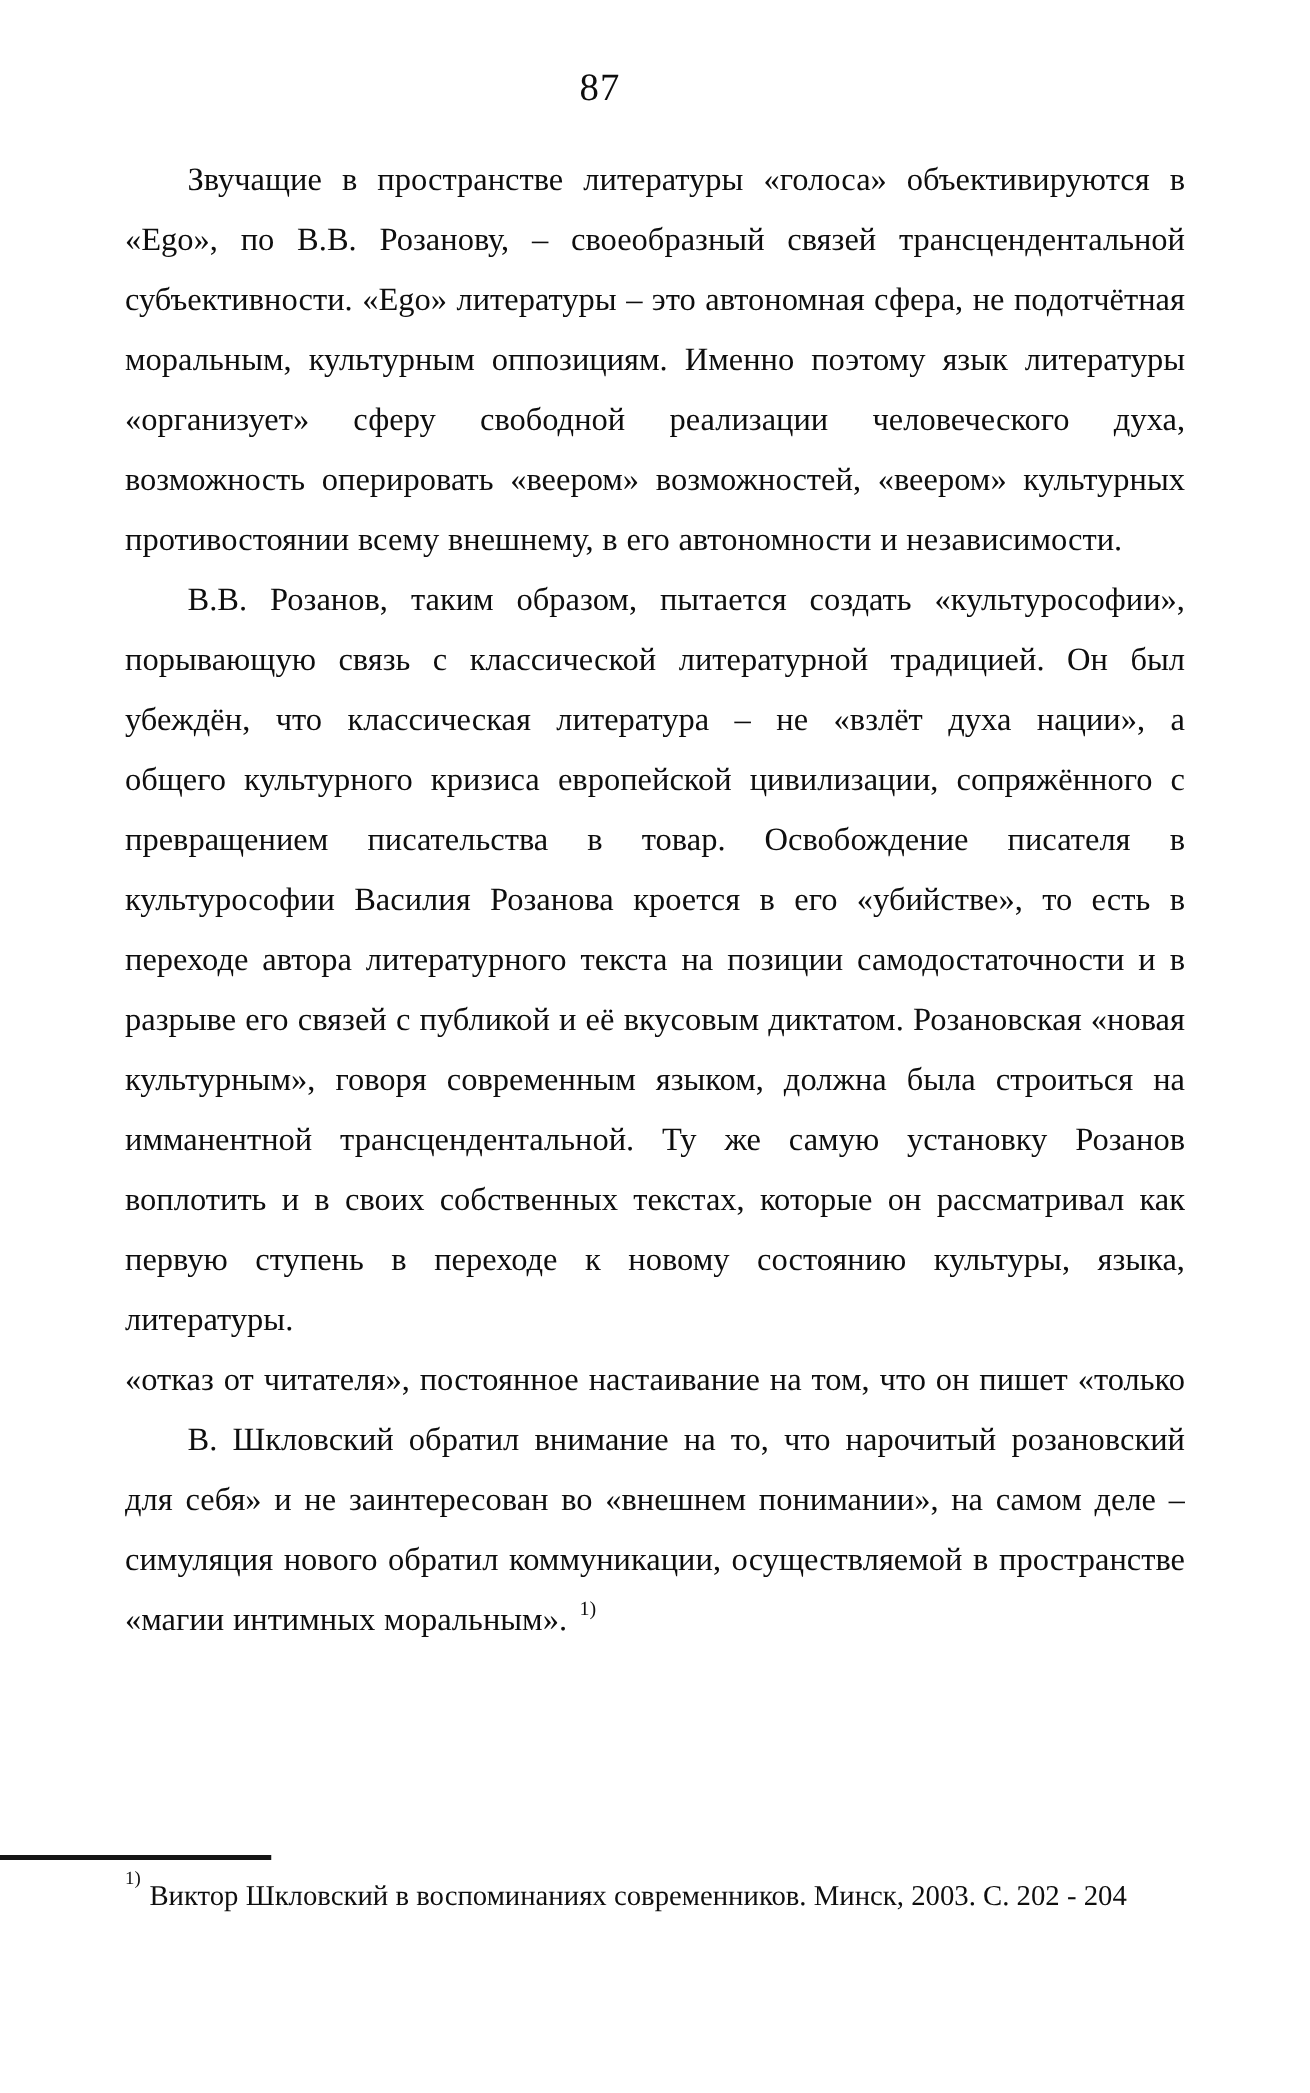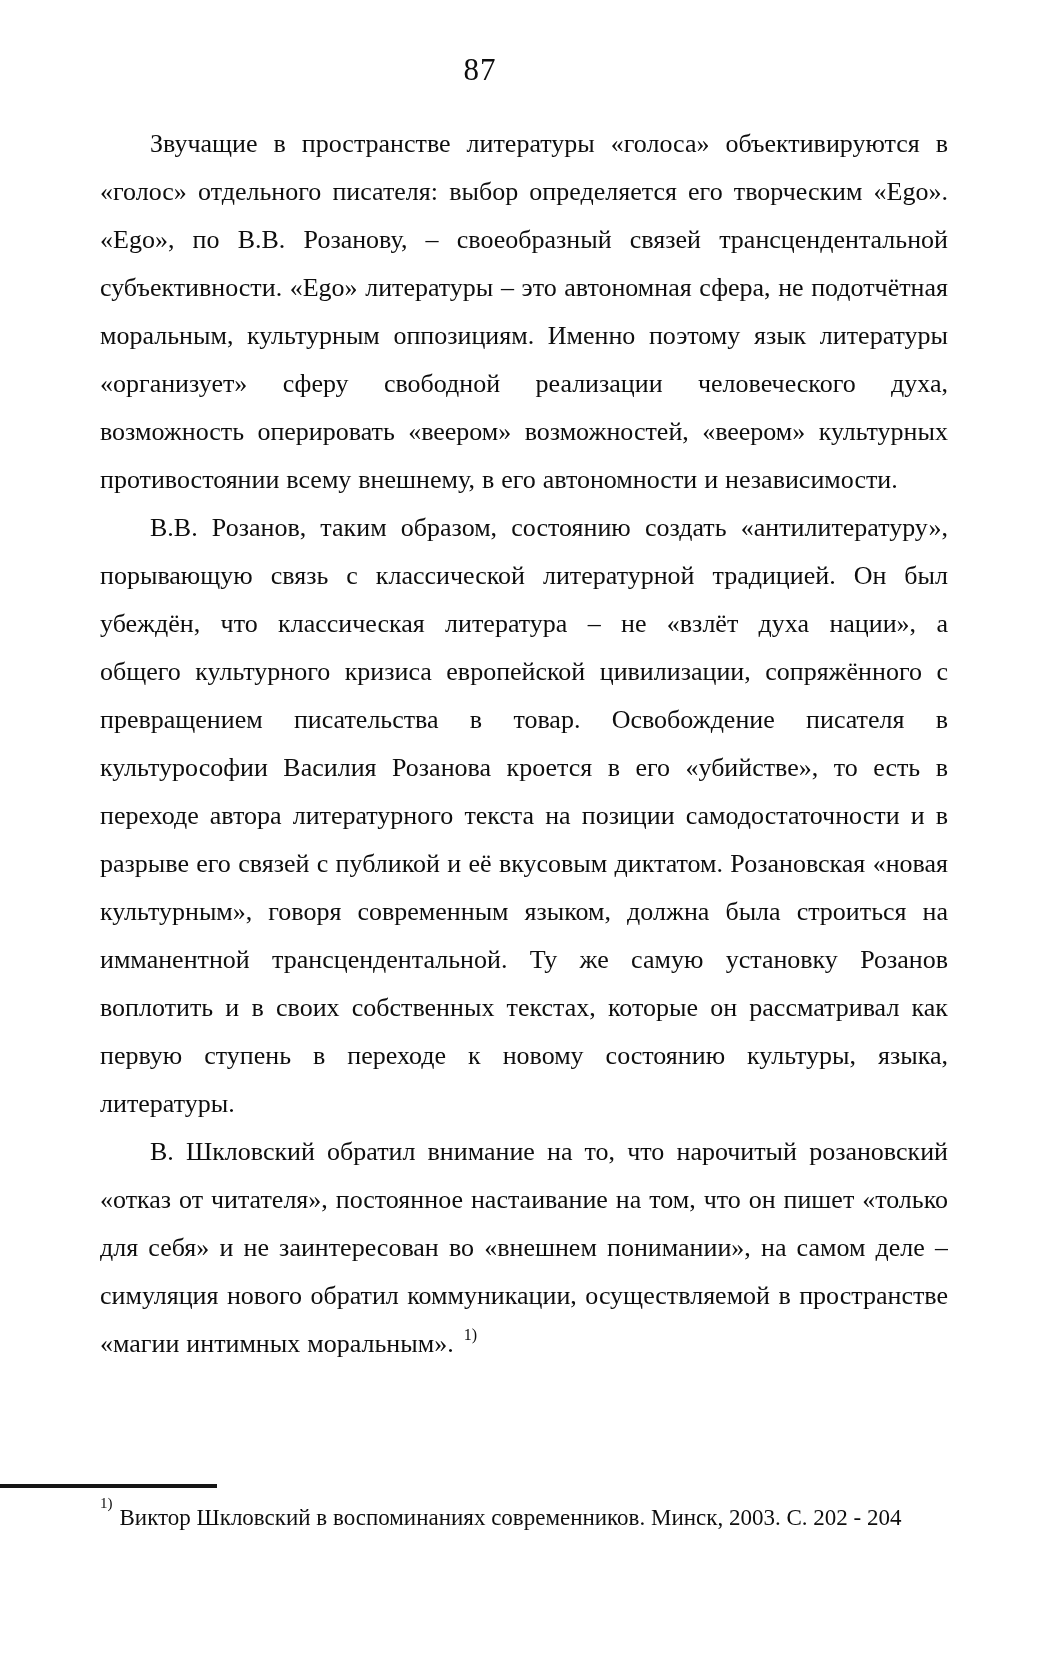--- a/index.html
+++ b/index.html
@@ -77,44 +77,43 @@
 </head>
 <body>
 
 <div class="page">
 
   <div class="page-number">87</div>
 
   <div class="body-text">
 
     <div class="line j indent">Звучащие в пространстве литературы «голоса» объективируются в</div>
-    <div class="line j">«голос» отдельного писателя: выбор определяется его творческим «Ego».</div>
     <div class="line j">«Ego», по В.В. Розанову, – своеобразный связей трансцендентальной</div>
     <div class="line j">субъективности. «Ego» литературы – это автономная сфера, не подотчётная</div>
     <div class="line j">моральным, культурным оппозициям. Именно поэтому язык литературы</div>
     <div class="line j">«организует» сферу свободной реализации человеческого духа, предоставляя</div>
     <div class="line j">возможность оперировать «веером» возможностей, «веером» культурных</div>
     <div class="line">противостоянии всему внешнему, в его автономности и независимости.</div>
 
-    <div class="line j indent">В.В. Розанов, таким образом, состоянию создать «антилитературу»,</div>
+    <div class="line j indent">В.В. Розанов, таким образом, пытается создать «культурософии»,</div>
     <div class="line j">порывающую связь с классической литературной традицией. Он был</div>
     <div class="line j">убеждён, что классическая литература – не «взлёт духа нации», а выражение</div>
     <div class="line j">общего культурного кризиса европейской цивилизации, сопряжённого с</div>
     <div class="line j">превращением писательства в товар. Освобождение писателя в</div>
     <div class="line j">культурософии Василия Розанова кроется в его «убийстве», то есть в</div>
     <div class="line j">переходе автора литературного текста на позиции самодостаточности и в</div>
     <div class="line j">разрыве его связей с публикой и её вкусовым диктатом. Розановская «новая</div>
     <div class="line j">культурным», говоря современным языком, должна была строиться на</div>
     <div class="line j">имманентной трансцендентальной. Ту же самую установку Розанов пытался</div>
     <div class="line j">воплотить и в своих собственных текстах, которые он рассматривал как</div>
     <div class="line j">первую ступень в переходе к новому состоянию культуры, языка,</div>
     <div class="line">литературы.</div>
 
+    <div class="line j">«отказ от читателя», постоянное настаивание на том, что он пишет «только</div>
     <div class="line j indent">В. Шкловский обратил внимание на то, что нарочитый розановский</div>
-    <div class="line j">«отказ от читателя», постоянное настаивание на том, что он пишет «только</div>
     <div class="line j">для себя» и не заинтересован во «внешнем понимании», на самом деле –</div>
     <div class="line j">симуляция нового обратил коммуникации, осуществляемой в пространстве</div>
     <div class="line">
       <span>«магии интимных моральным».</span><span class="fn-ref">1)</span>
     </div>
   </div>
 
   <div class="footnote-sep"></div>
 
   <div class="footnote">

